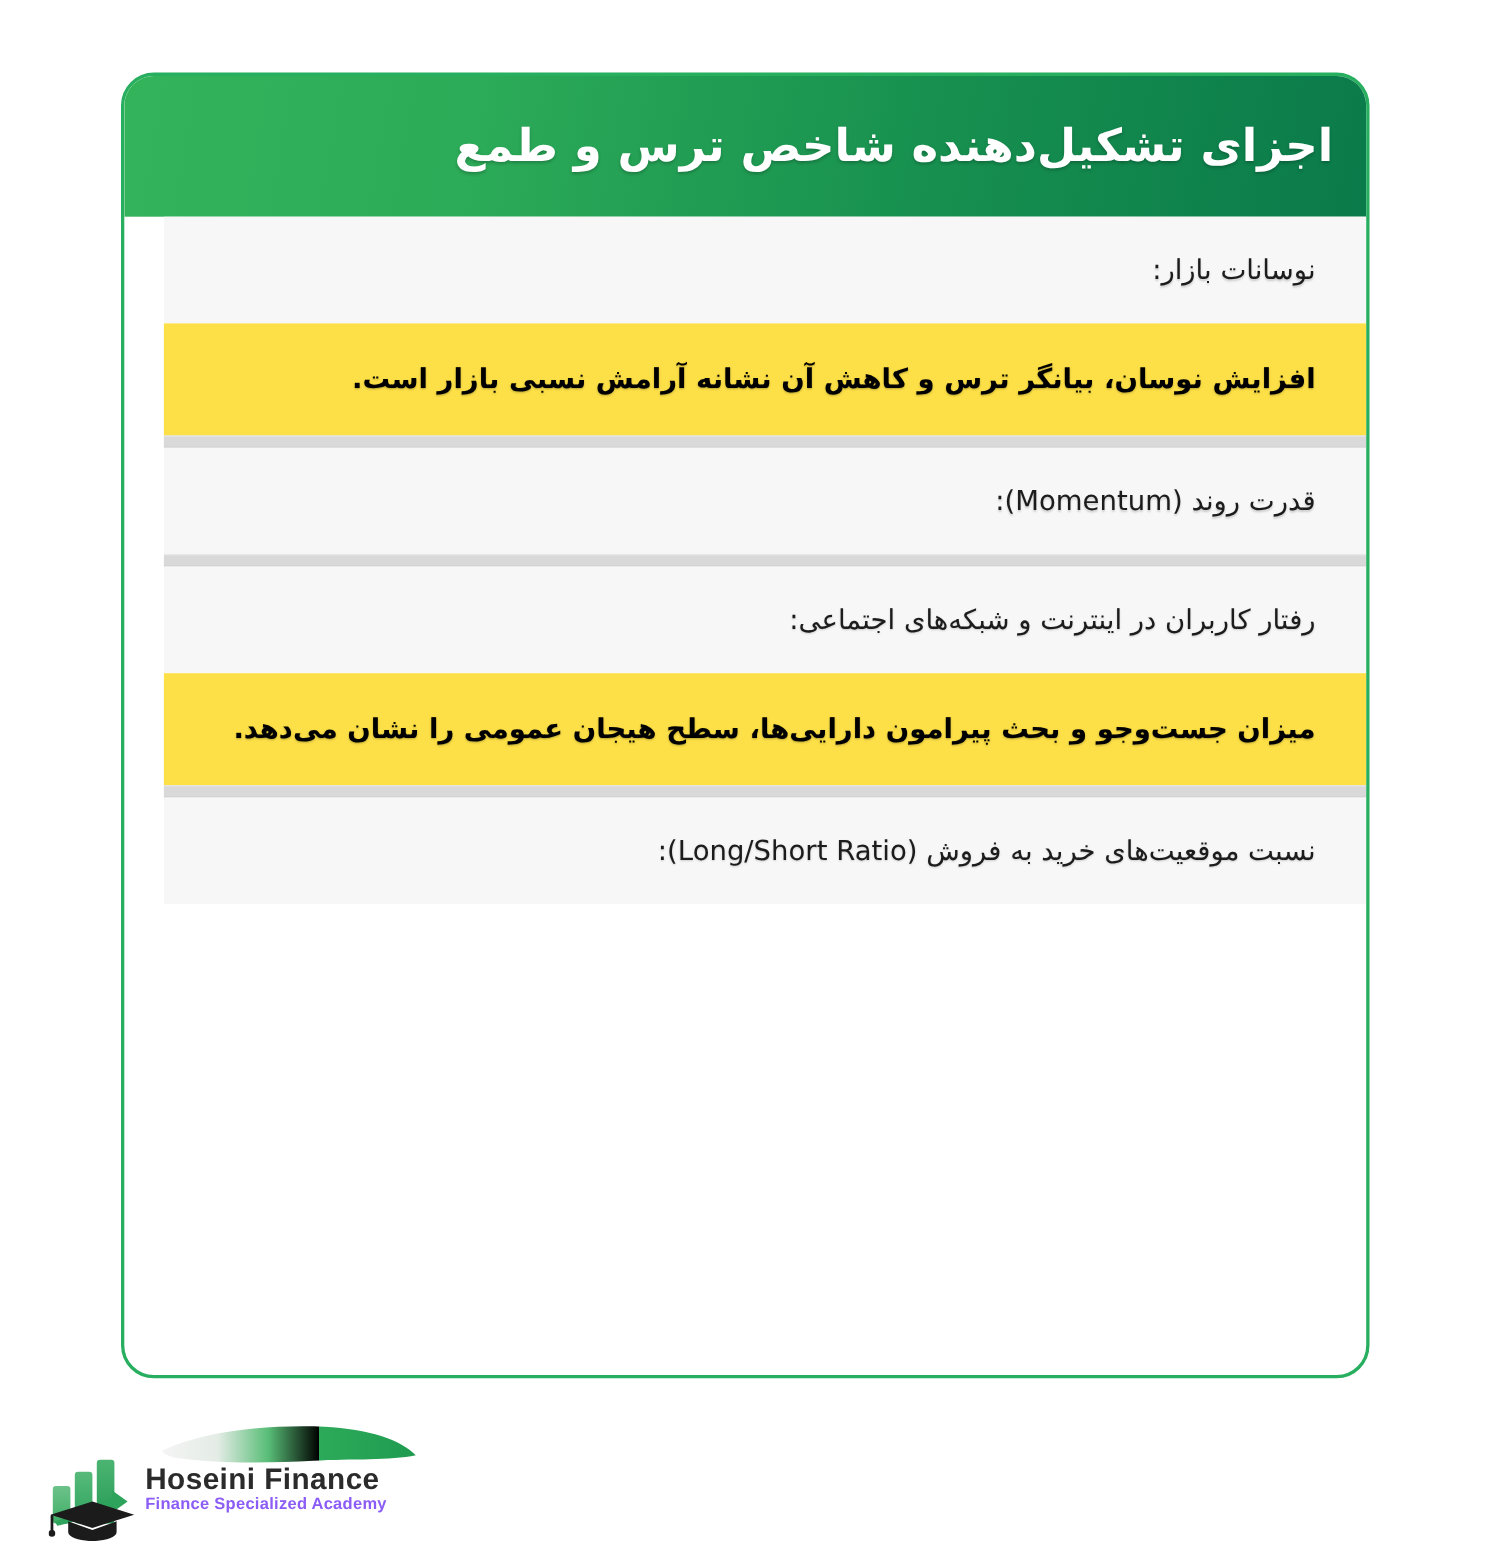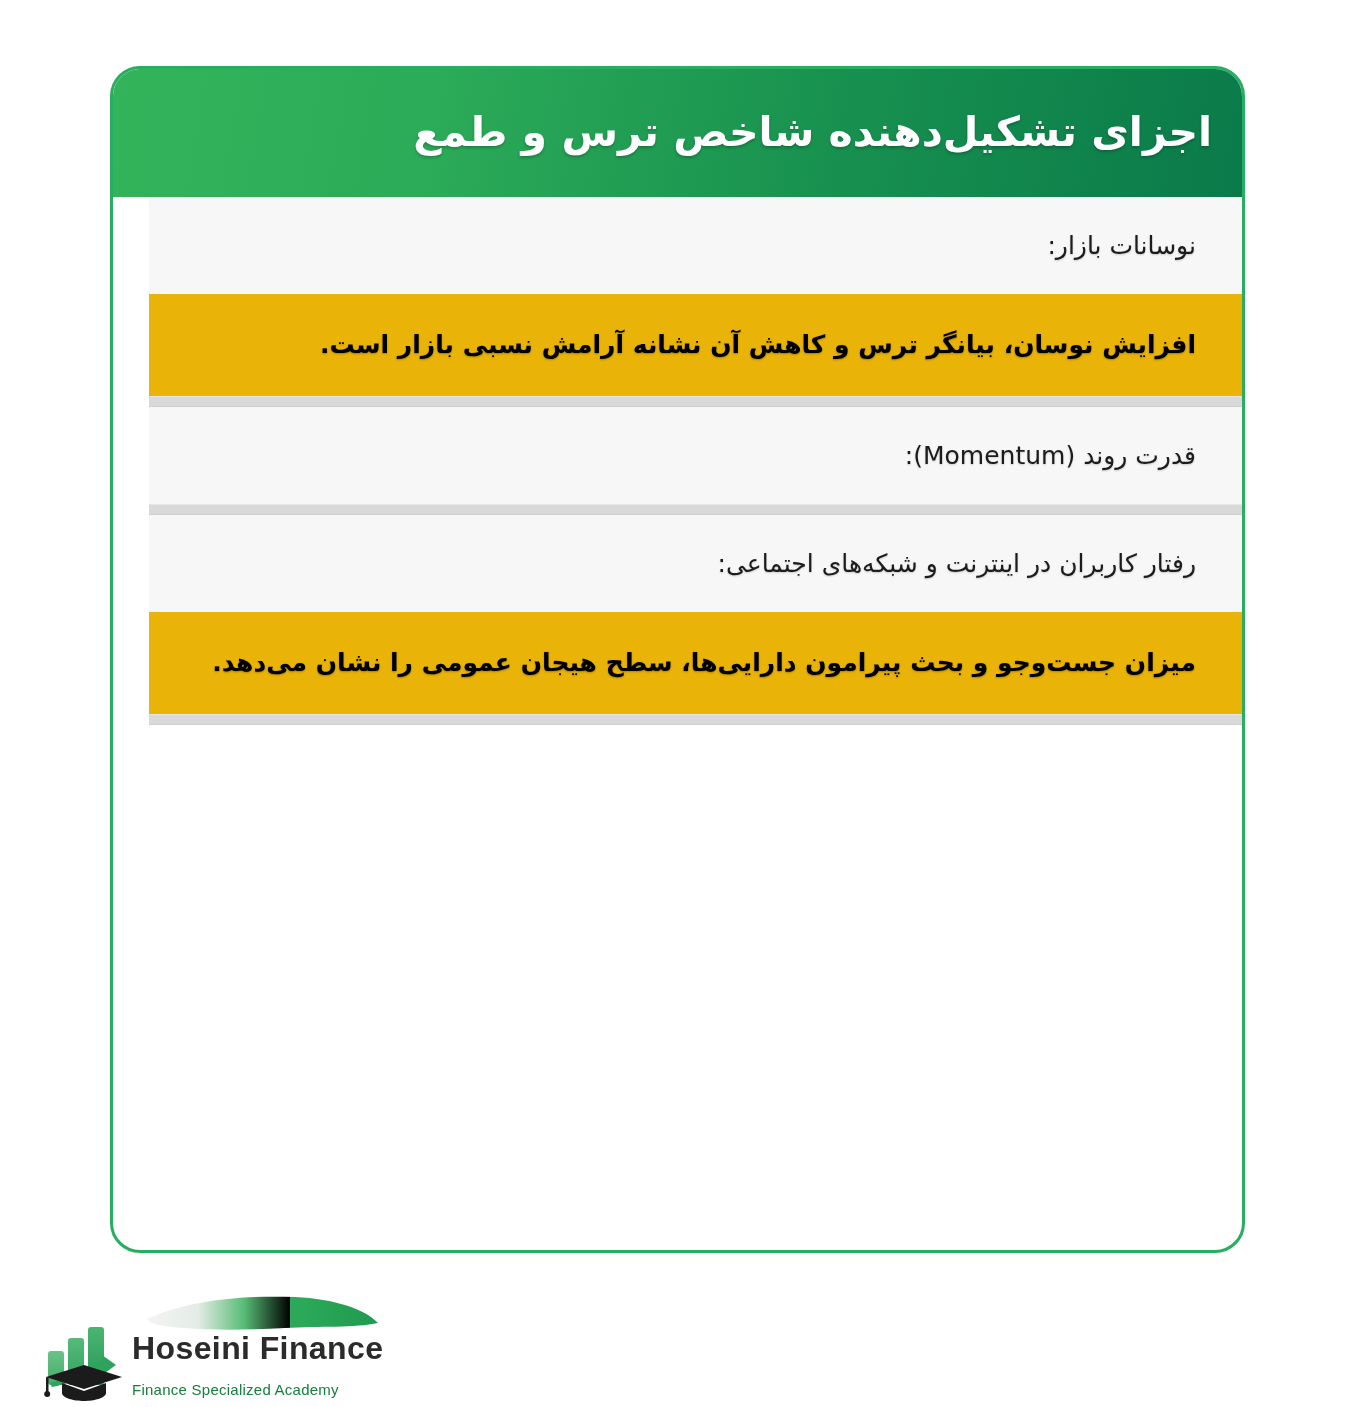--- a/index.html
+++ b/index.html
@@ -76,21 +76,21 @@
     direction: rtl;
     text-align: right;
     width: 100%;
     font-size: 25px;
     font-weight: normal;
     color: #1c1c1c;
     line-height: 1.5;
     text-shadow: 0 1px 2px rgba(0,0,0,0.18);
   }
   .row-desc {
-    background: #eab308;
+    background: #fde047;
     height: 102px;
     display: flex;
     align-items: center;
     justify-content: flex-start;
     padding: 0 46px 0 40px;
     box-sizing: border-box;
   }
   .row-desc-text {
     direction: rtl;
     text-align: right;
@@ -128,33 +128,33 @@
   .logo-text {
     position: absolute;
     left: 92px;
     top: 38px;
     width: 330px;
     direction: ltr;
     text-align: left;
   }
   .logo-name {
     font-family: "Liberation Sans", sans-serif;
-    font-size: 32px;
+    font-size: 27px;
     font-weight: bold;
     color: #2b2b2b;
     letter-spacing: 0.4px;
     line-height: 1.08;
   }
   .logo-tagline {
     font-family: "Liberation Sans", sans-serif;
     font-size: 15px;
-    font-weight: normal;
-    color: #15803d;
+    font-weight: bold;
+    color: #8b5cf6;
     letter-spacing: 0.25px;
-    margin-top: 16px;
+    margin-top: 0;
     line-height: 1.1;
   }
 </style>
 </head>
 <body>
 
 <div class="card">
 
   <div class="card-header">
     <div class="card-header-title">اجزای تشکیل‌دهنده شاخص ترس و طمع</div>
@@ -179,20 +179,23 @@
         <div class="row-sep"></div>
         <div class="row-label">
           <div class="row-label-text">رفتار کاربران در اینترنت و شبکه‌های اجتماعی:</div>
         </div>
         <div class="row-desc">
           <div class="row-desc-text">میزان جست‌وجو و بحث پیرامون دارایی‌ها، سطح هیجان عمومی را نشان می‌دهد.</div>
         </div>
       </div>
       <div class="row-group">
         <div class="row-sep"></div>
+        <div class="row-label">
+          <div class="row-label-text">نسبت موقعیت‌های خرید به فروش (Long/Short Ratio):</div>
+        </div>
       </div>
     </div>
 
 </div>
 
 <div class="logo-block">
 
   <div class="logo-swoosh">
     <svg viewBox="0 0 235 46" width="235" height="46" xmlns="http://www.w3.org/2000/svg">
       <defs>

